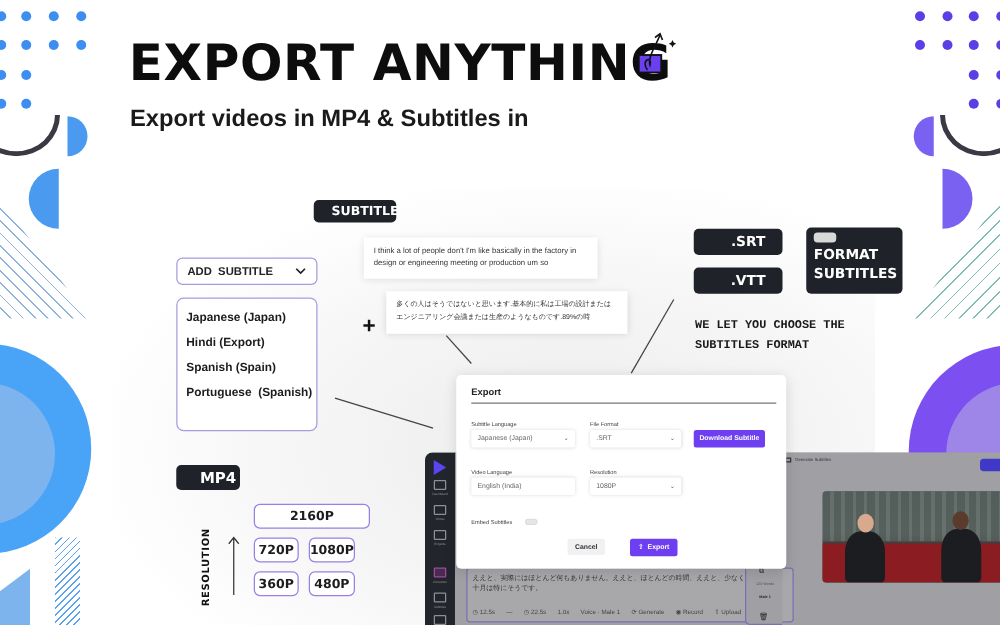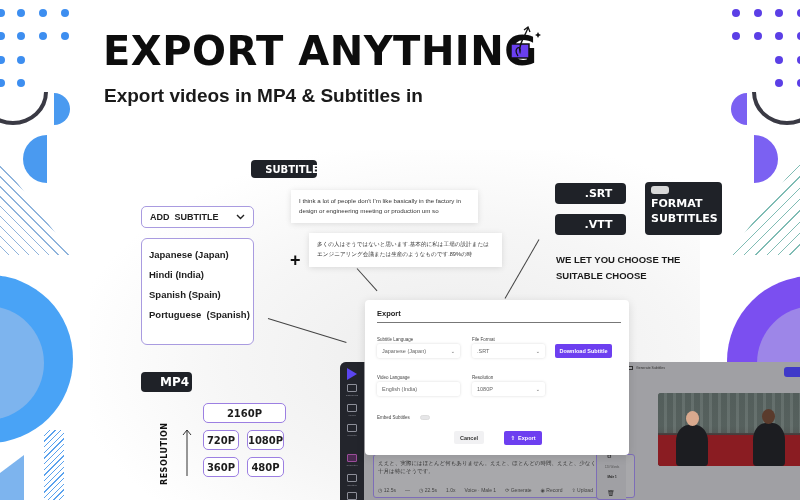--- a/index.html
+++ b/index.html
@@ -66,21 +66,21 @@
     border: 1.5px solid #a99be0; border-radius: 6px; background: #fff;
     padding: 6px 0 0 7px;
   }
   .lang-item { font-size: 9.5px; font-weight: 700; height: 20px; line-height: 20px; color: #1c1c1c; white-space: nowrap; }
 
   .caption-card {
     position: absolute; background: #fff; box-shadow: 0 1px 6px rgba(0,0,0,0.12);
     font-size: 6.2px; line-height: 10px; color: #333; padding: 6px 8px;
   }
 
-  .format-note { left: 556px; top: 252px; font-size: 9.5px; font-weight: 700; line-height: 16px; color: #1a1a1a; font-family: Liberation Sans, sans-serif; }
+  .format-note { left: 556px; top: 252px; font-size: 9.5px; font-weight: 700; line-height: 16px; color: #1a1a1a; font-family: Liberation Mono, monospace; }
 
   .res-box {
     position: absolute; background: #fff; border: 1.5px solid #9c7fe2; border-radius: 5px;
     display: flex; align-items: center; justify-content: center;
     font-size: 10px; font-weight: 700; color: #1c1c1c; font-family: "DejaVu Sans", sans-serif;
   }
   .res-label {
     position: absolute; left: 160px; top: 485px; transform: rotate(-90deg); transform-origin: left top;
     font-size: 8px; font-weight: 700; letter-spacing: 0.5px; font-family: "DejaVu Sans", sans-serif;
   }
@@ -213,49 +213,49 @@
 <div class="lang-dropdown">
   <span style="white-space:pre">ADD  SUBTITLE</span>
   <span>
     <svg width="9" height="6" viewBox="0 0 9 6">
         <path d="M1 1 L4.5 4.5 L8 1" fill="none" stroke="#222" stroke-width="1.4"></path>
       </svg>
   </span>
 </div>
 <div class="lang-list">
   <div class="lang-item">Japanese (Japan)</div>
-  <div class="lang-item">Hindi (India)</div>
+  <div class="lang-item">Hindi (Export)</div>
   <div class="lang-item">Spanish (Spain)</div>
   <div class="lang-item" style="white-space:pre">Portuguese  (Spanish)</div>
 </div>
 
 <div class="caption-card" style="left:291px;top:190px;width:187px;height:33px;">I think a lot of people don't I'm like basically in the factory in design or engineering meeting or production um so</div>
 <div class="abs" style="left:290px;top:250px;font-size:18px;font-weight:900;">+</div>
 <div class="caption-card" style="left:309px;top:233px;width:193px;height:34px;font-size:5.6px;">多くの人はそうではないと思います.基本的に私は工場の設計または エンジニアリング会議または生産のようなものです.89%の時</div>
 
 <div class="dark-pill" style="left:555px;top:183px;width:71px;height:21px;font-size:11px;">.SRT</div>
 <div class="dark-pill" style="left:555px;top:214px;width:71px;height:21px;font-size:11px;">.VTT</div>
 <div class="dark-pill" style="left:645px;top:182px;width:77px;height:53px;flex-direction:column;align-items:flex-start;justify-content:flex-start;padding:4px 6px;font-size:11px;line-height:15px;">
   <div class="toggle" style="position:relative;width:18px;height:8px;background:#d8d8d8;border:none;margin-bottom:2px;"></div>
   <div>FORMAT</div>
   <div>SUBTITLES</div>
 </div>
 <div class="abs format-note">
   <div>WE LET YOU CHOOSE THE</div>
-  <div>SUITABLE CHOOSE</div>
+  <div>SUBTITLES FORMAT</div>
 </div>
 
 <div class="dark-pill" style="left:141px;top:372px;width:51px;height:20px;font-size:12px;">MP4</div>
 <div class="res-label">RESOLUTION</div>
 <div class="abs" style="left:182px;top:428px;">
   <svg width="10" height="50" viewBox="0 0 10 50">
       <path d="M5 48 L5 2 M1 7 L5 2 L9 7" fill="none" stroke="#333" stroke-width="1"></path>
     </svg>
 </div>
-<div class="res-box" style="left:203px;top:403px;width:83px;height:20px;">2160P</div>
+<div class="res-box" style="left:203px;top:403px;width:93px;height:20px;">2160P</div>
 <div class="res-box" style="left:203px;top:430px;width:36px;height:20px;">720P</div>
 <div class="res-box" style="left:247px;top:430px;width:37px;height:20px;">1080P</div>
 <div class="res-box" style="left:203px;top:457px;width:36px;height:20px;">360P</div>
 <div class="res-box" style="left:247px;top:457px;width:37px;height:20px;">480P</div>
 
 <div class="app">
   <div class="app-main"></div>
   <div class="app-sidebar">
     <div class="app-logo"></div>
     <div class="side-icon" style="top:22px"></div>

